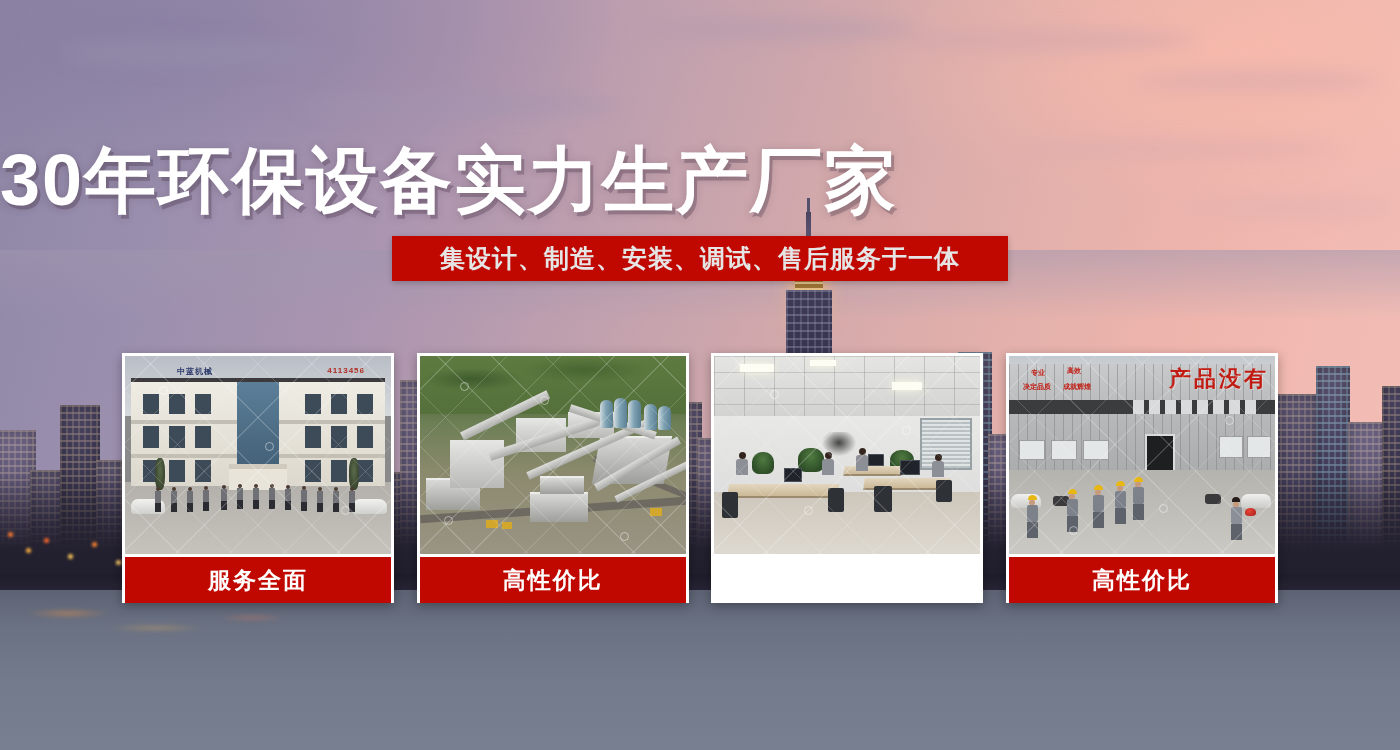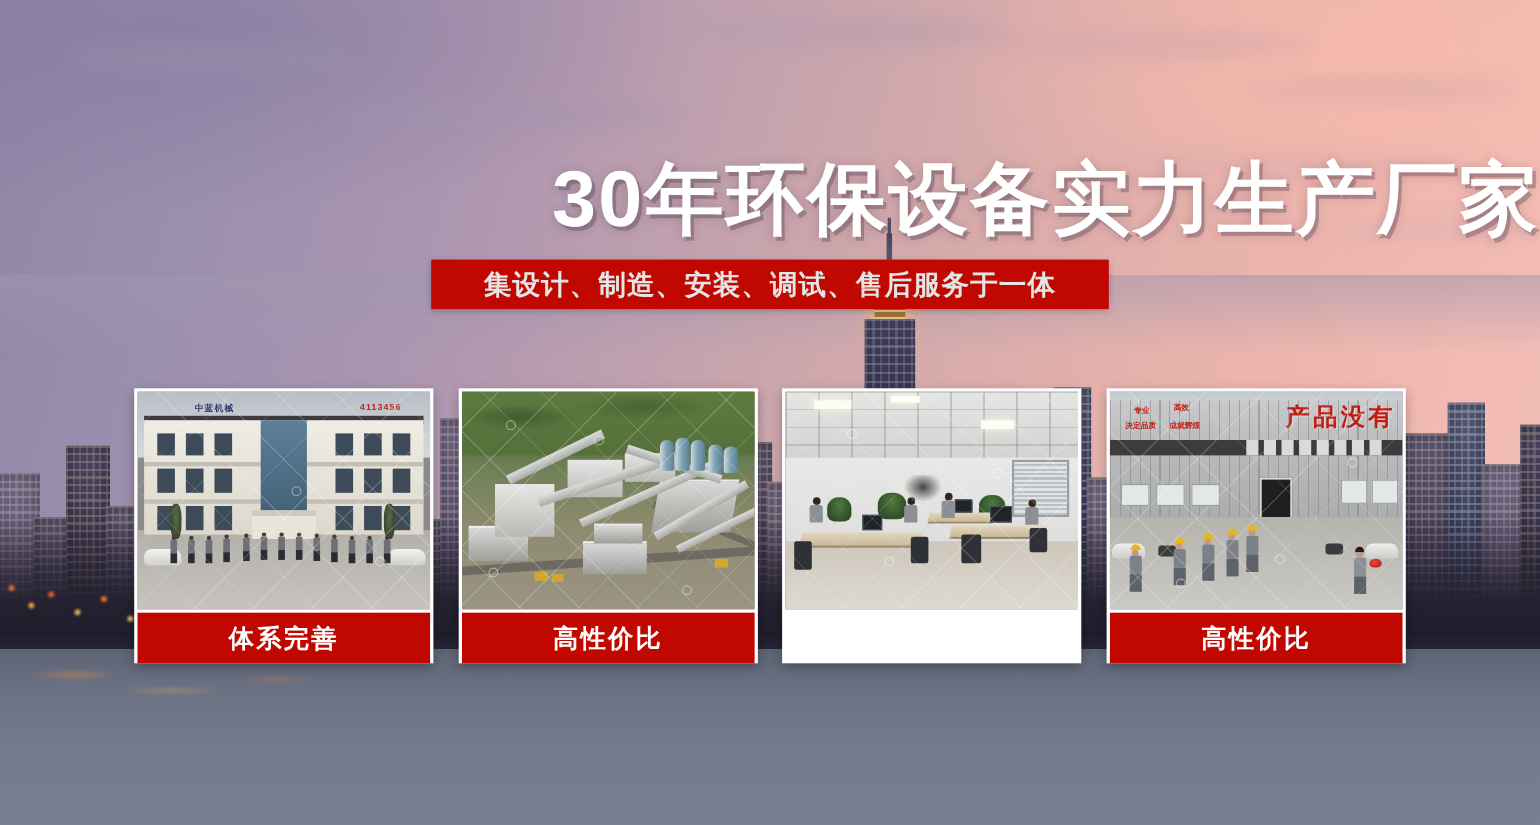--- a/index.html
+++ b/index.html
@@ -122,21 +122,21 @@
     background:
       radial-gradient(ellipse 60px 6px at 12% 20%, rgba(255,150,60,.45), rgba(0,0,0,0) 70%),
       radial-gradient(ellipse 70px 5px at 34% 48%, rgba(255,190,90,.35), rgba(0,0,0,0) 70%),
       radial-gradient(ellipse 50px 5px at 58% 28%, rgba(255,120,70,.3), rgba(0,0,0,0) 70%);
     filter:blur(2px);
   }
 
   
   .headline {
     position:absolute; left:0; right:0; top:133px;
-    text-align:right;
+    text-align:left;
     font-size:72px; font-weight:bold;
     letter-spacing:2px;
     color:#ffffff;
     text-shadow:
       3px 4px 0 rgba(70,50,70,.30),
       0 2px 10px rgba(60,40,60,.25);
     white-space:nowrap;
   }
 
   
@@ -503,21 +503,21 @@
           </div>
 
         <div class="wm"></div>
         <div class="wm-dots">
           <div class="wm-dot" style="left:34px; top:30px;"></div>
           <div class="wm-dot" style="left:140px;top:86px;"></div>
           <div class="wm-dot" style="left:216px;top:150px;"></div>
         </div>
       </div>
       <div class="caption">
-        <span>体系完善</span>
+        <span>服务全面</span>
       </div>
     </div>
 
     <div class="card">
       <div class="photo">
         <div class="p2-green"></div>
         <div class="p2-field"></div>
 
         <div class="p2-road" style="left:0; top:150px; width:266px; height:8px; transform:rotate(-4deg);"></div>
         <div class="p2-road" style="left:170px;top:120px; width:110px; height:6px; transform:rotate(22deg);"></div>

